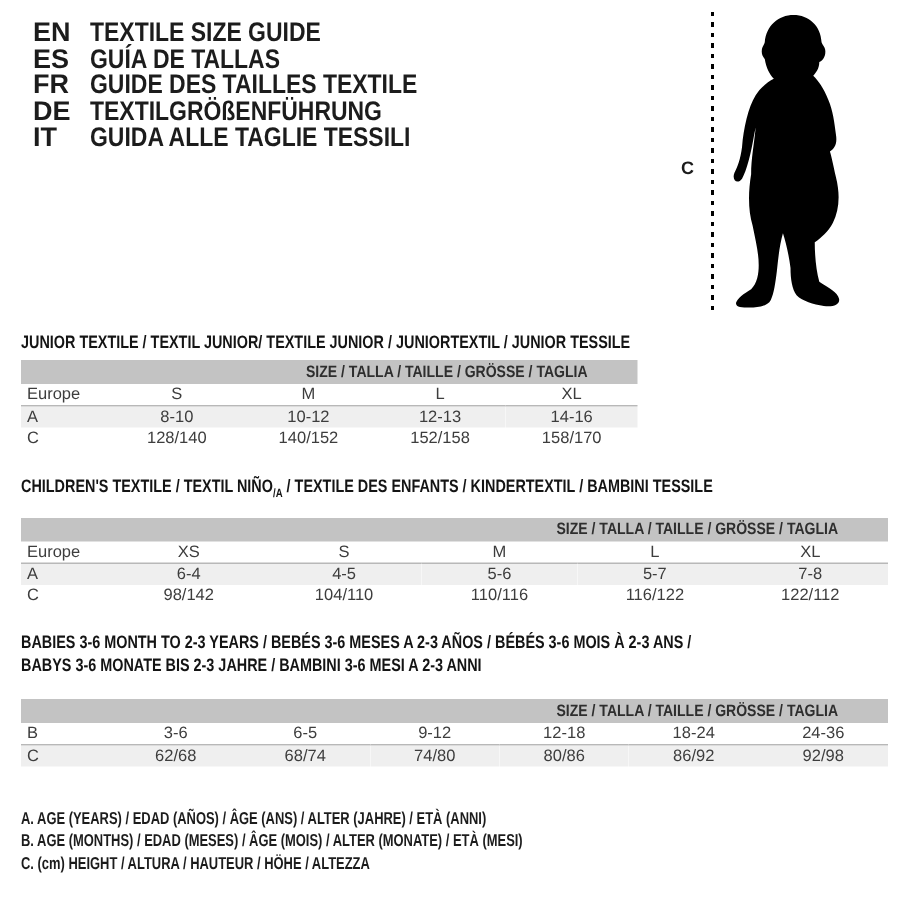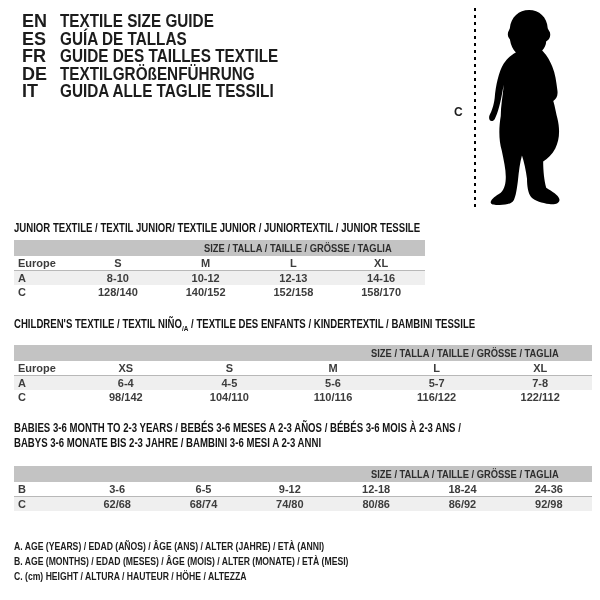--- a/index.html
+++ b/index.html
@@ -26,21 +26,21 @@
   .t-title { font-size:12px; font-weight:bold; white-space:nowrap;
     transform:scaleX(0.8); transform-origin:0 0; color:#141414; }
   .t-title sub { font-size:8px; }
 
   
   table.size-table { border-collapse:collapse; table-layout:fixed; }
   table.size-table td { padding:0; font-size:11px; color:var(--cell-ink,#3d3d3d);
     text-align:center; vertical-align:middle; overflow:hidden; }
   tr.band td { background:var(--band-gray,#c3c3c3); height:16px; text-align:right;
     font-weight:bold; color:#2e2e2e; padding-left:4px; }
-  tr.r td { height:14px; line-height:14px;font-weight:bold; }
+  tr.r td { height:14px; line-height:14px; }
   tr.r td.lab { text-align:left; padding-left:4px; }
   tr.sep td { border-bottom:1px solid #b8b8b8; }
   tr.shaded td { background:var(--row-shade,#efefef); }
   .cx85 { display:inline-block; transform:scaleX(0.85); transform-origin:0 50%; white-space:nowrap; }
 
   .t-junior   { left:14px; top:240px; width:411px; }
   .t-children { left:14px; top:345px; width:578px; }
   .t-babies   { left:14px; top:466px; width:578px; }
   col.c-label { width:60px; }
 

